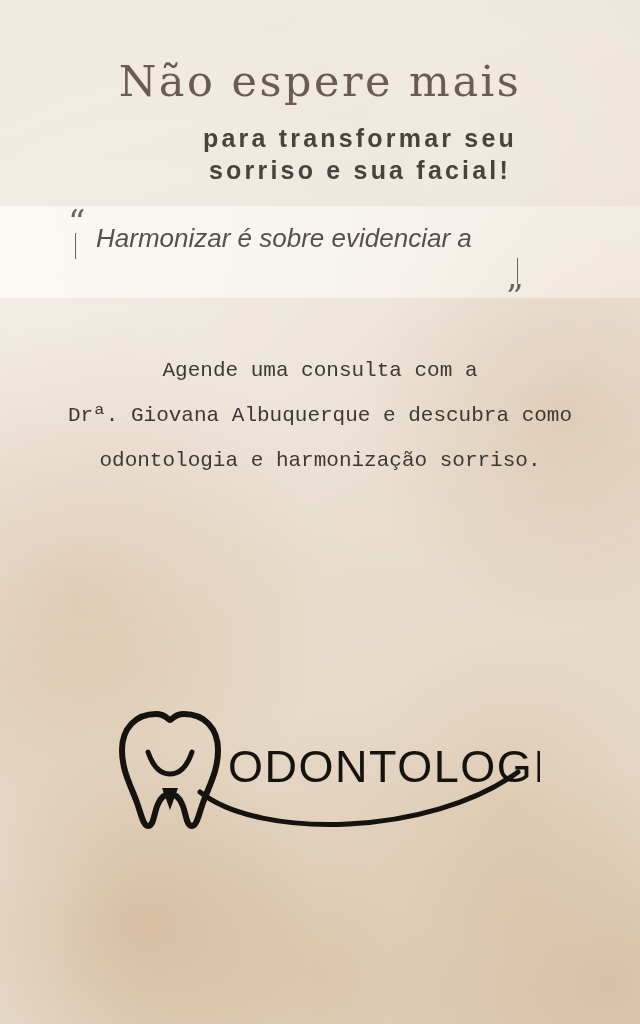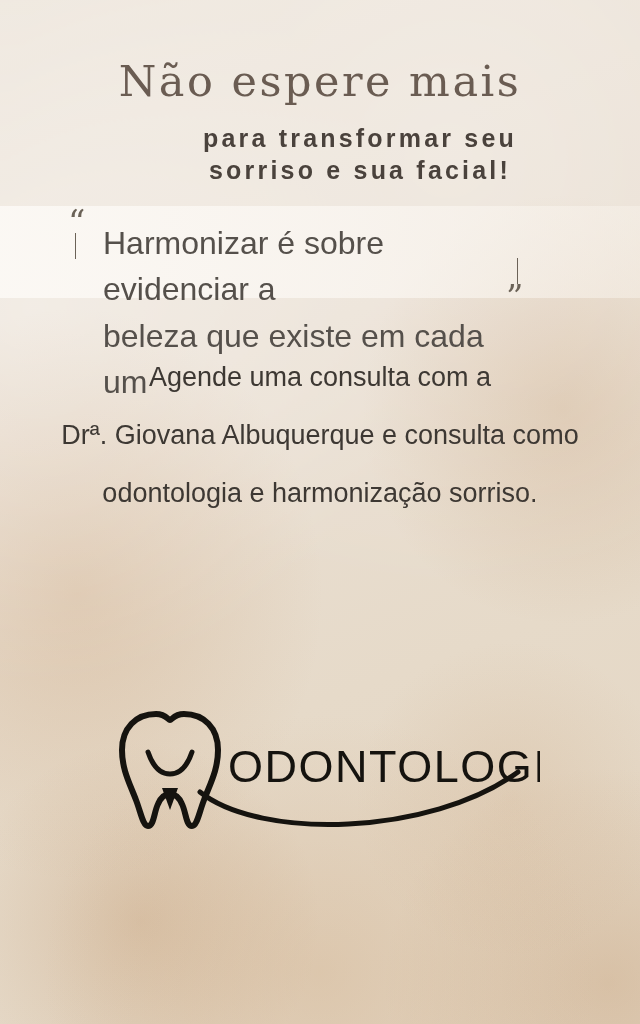--- a/index.html
+++ b/index.html
@@ -76,24 +76,25 @@
     left: 0;
     width: 100%;
     height: 92px;
     background: linear-gradient(90deg, rgba(252,249,245,0.92) 0%, rgba(250,246,241,0.80) 55%, rgba(247,241,233,0.55) 100%);
     z-index: 2;
   }
 
   .quote-text {
     position: absolute;
     top: 220px;
-    left: 103px;
+    left: 96px;
     width: 430px;
     font-family: "Liberation Sans", sans-serif;
-    font-size: 32px;
+    font-style: italic;
+    font-size: 26px;
     line-height: 1.45;
     color: #55504b;
     z-index: 4;
   }
   .quote-text .ql2 { display: block; }
 
   .quote-mark {
     position: absolute;
     font-family: "DejaVu Serif", serif;
     color: #6b6257;
@@ -126,22 +127,22 @@
     margin-left: 11px;
     margin-bottom: -4px;
   }
 
   .body-copy {
     position: absolute;
     top: 348px;
     left: 0;
     width: 100%;
     text-align: center;
-    font-family: Liberation Sans, sans-serif;
-    font-size: 27px;
+    font-family: Liberation Mono, monospace;
+    font-size: 21px;
     line-height: 2.15;
     color: #3d3833;
     z-index: 3;
   }
   .body-copy span { display: block; }
 
   .logo {
     position: absolute;
     top: 700px;
     left: 0;
@@ -165,31 +166,30 @@
 
   <div class="quote-band"></div>
 
   <div class="quote-mark quote-open">
     <span>“</span>
     <span class="bar"></span>
   </div>
 
   <div class="quote-text">
     <span class="ql1">Harmonizar é sobre evidenciar a</span>
-    <span class="ql2">beleza que existe em cada um</span>
   </div>
 
   <div class="quote-mark quote-close">
     <span class="bar"></span>
     <span>”</span>
   </div>
 
   <div class="body-copy">
     <span>Agende uma consulta com a</span>
-    <span>Drª. Giovana Albuquerque e consulta como</span>
+    <span>Drª. Giovana Albuquerque e descubra como</span>
     <span>odontologia e harmonização sorriso.</span>
   </div>
 
   <div class="logo">
     <svg width="440" height="150" viewBox="0 0 440 150">
 
       <g>
         <path d="M56 14 C36 14 22 28 22 50 C22 70 30 84 36 100 C41 113 43 126 48 126 C54 126 54 112 58 104 C61 97 65 94 70 94 C75 94 79 97 82 104 C86 112 86 126 92 126 C97 126 99 113 104 100 C110 84 118 70 118 50 C118 28 104 14 84 14 C74 14 72 20 70 20 C68 20 66 14 56 14 Z" fill="none" stroke="#15130f" stroke-width="6" stroke-linejoin="round"></path>
         <path d="M48 52 C54 70 62 74 70 74 C78 74 86 70 92 52" fill="none" stroke="#15130f" stroke-width="5" stroke-linecap="round"></path>
         <path d="M62 88 L70 110 L78 88 Z" fill="#15130f"></path>

